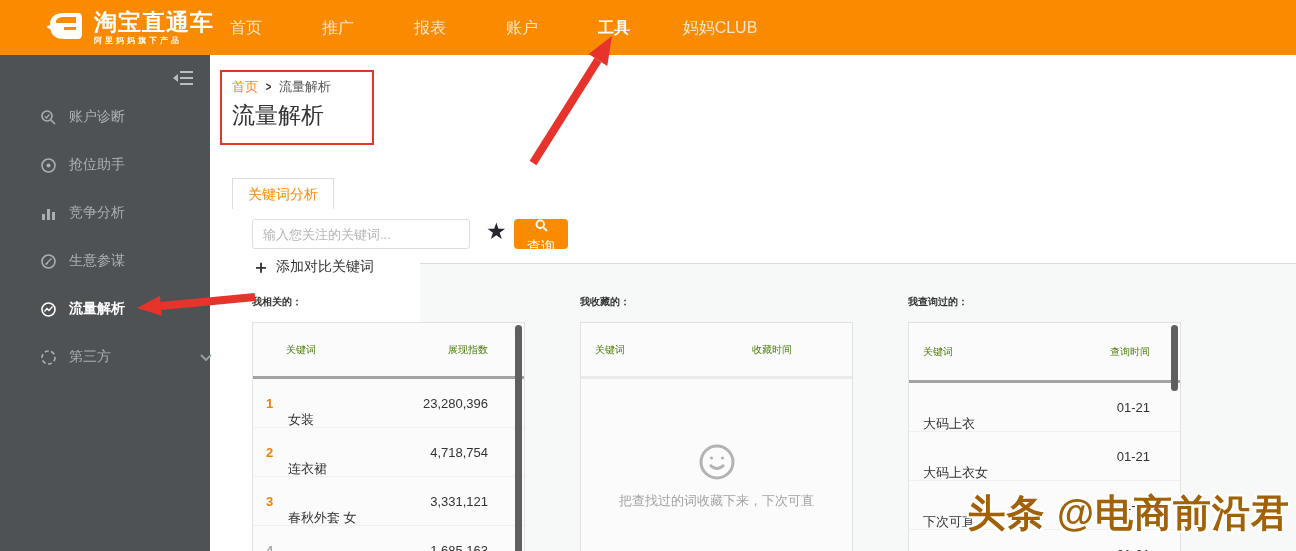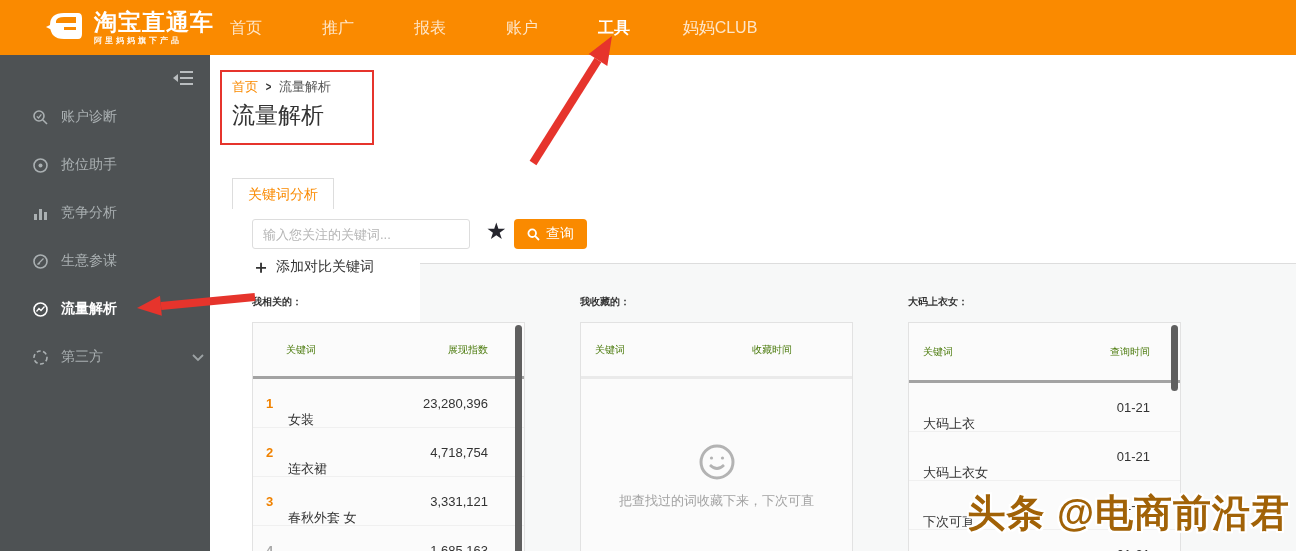--- a/index.html
+++ b/index.html
@@ -13,21 +13,21 @@
   .logo-title{font-size:23px;font-weight:bold;letter-spacing:1px;line-height:24px;}
   .logo-sub{font-size:8px;font-weight:bold;letter-spacing:3px;opacity:.95;margin-top:1px;}
   .nav{position:absolute;left:200px;top:0;height:55px;display:flex;}
   .nav-item{width:92px;text-align:center;line-height:55px;font-size:16px;color:rgba(255,255,255,.78);cursor:pointer;}
   .nav-item.wide{width:120px;}
   .nav-item.active{color:#fff;font-weight:bold;}
 
   
   .sidebar{position:absolute;left:0;top:55px;width:210px;height:496px;background:#4e5254;z-index:4;}
   .collapse-btn{position:absolute;right:16px;top:14px;width:22px;height:18px;cursor:pointer;color:#b9bdbf;}
-  .side-list{position:absolute;left:8px;top:38px;width:210px;}
+  .side-list{position:absolute;left:0;top:38px;width:210px;padding-left:16px;}
   .side-item{height:48px;display:flex;align-items:center;color:#aab0b2;font-size:14px;cursor:pointer;position:relative;}
   .side-item .sicon{margin-left:24px;margin-right:12px;display:flex;}
   .side-item.active{color:#ffffff;font-weight:bold;}
   .side-chevron{position:absolute;right:14px;color:#9da3a5;}
 
   
   .main{position:absolute;left:210px;top:55px;right:0;bottom:0;background:#fff;}
   .crumb-box{position:absolute;left:220px;top:70px;width:150px;height:71px;border:2px solid #e6342c;z-index:6;}
   .breadcrumb{position:absolute;left:232px;top:78px;font-size:13px;color:#555;display:flex;align-items:center;z-index:7;}
   .crumb-home{color:#fa8a00;cursor:pointer;}
@@ -182,37 +182,37 @@
     <span class="crumb-sep">&gt;</span>
     <span>流量解析</span>
   </div>
   <div class="page-title">流量解析</div>
   <div class="crumb-box"></div>
 
   <div class="tab" style="z-index:3;">关键词分析</div>
 
   <input class="kw-input" type="text" style="z-index: 3;" placeholder="输入您关注的关键词...">
   <span class="star" style="z-index:3;">★</span>
-  <button class="query-btn" style="z-index:3;">
+  <button class="query-btn" style="z-index:3;flex-direction:column;">
     <span style="display:flex;">
       <svg width="13" height="13" viewBox="0 0 13 13" fill="none" stroke="#fff" stroke-width="1.8">
         <circle cx="5.2" cy="5.2" r="3.8"></circle>
           <line x1="8.2" y1="8.2" x2="12" y2="12"></line>
       </svg>
     </span>
     <span>查询</span>
   </button>
   <div class="add-compare" style="z-index:3;">
     <span class="add-plus">＋</span>
     <span>添加对比关键词</span>
   </div>
 
   <div class="panel-title" style="left:252px;z-index:3;">我相关的：</div>
   <div class="panel-title" style="left:580px;z-index:3;">我收藏的：</div>
-  <div class="panel-title" style="left:908px;z-index:3;">大码上衣女：</div>
+  <div class="panel-title" style="left:908px;z-index:3;">我查询过的：</div>
 
   <div class="panel" style="left:252px;z-index:3;">
     <div class="p-head" style="padding:0 36px 0 33px;">
       <span>关键词</span>
       <span>展现指数</span>
     </div>
     <div class="p-row">
       <span class="rank">1</span>
       <span class="kw">女装</span>
       <span class="val">23,280,396</span>

